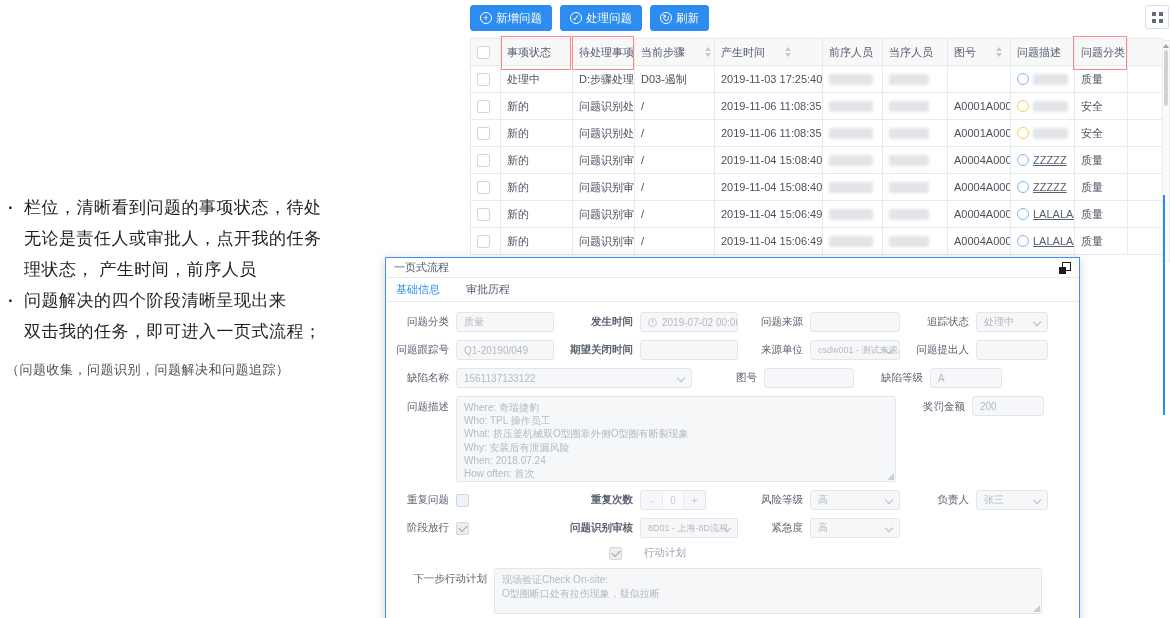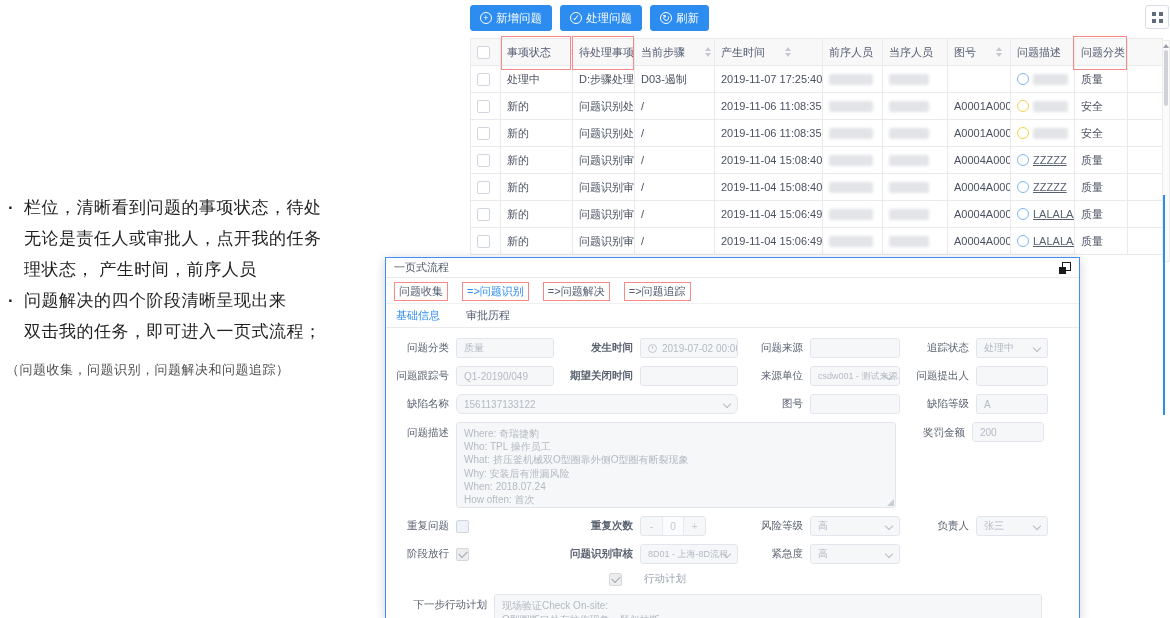--- a/index.html
+++ b/index.html
@@ -73,21 +73,21 @@
   .form { padding:10px 8px 0; font-size:10.5px; color:#5a6270; }
   .frow { display:flex; align-items:center; margin-bottom:8px; }
   .frow.top { align-items:flex-start; }
   .frow.top .lbl { line-height:20px; }
   .lbl { text-align:right; padding-right:7px; flex:none; white-space:nowrap; overflow:hidden; }
   .w-l1 { width:62px; } .w-l2 { width:86px;font-weight:bold; } .w-l3 { width:72px; } .w-l4 { width:76px; } .w-l8 { width:100px; }
   .fld { height:20px; background:#f6f7f9; border:1px solid #e2e6ec; border-radius:3px; color:#b4bac3;
          font-size:10px; display:flex; align-items:center; padding:0 7px; position:relative; flex:none;
          white-space:nowrap; overflow:hidden; }
   .w-f1 { width:98px; } .w-f2 { width:98px; } .w-f3 { width:90px; } .w-f4 { width:72px; }
-  .fld.wide { width:282px;border-radius:6px; }
+  .fld.wide { width:236px; }
   .fld.select { padding-right:18px; }
   .fld.select::after { content:""; position:absolute; right:7px; top:6px; width:5px; height:5px;
                        border-right:1px solid #b6bcc5; border-bottom:1px solid #b6bcc5; transform:rotate(45deg); }
   .fld.small-text { font-size:9px; }
   .fld.tx { height:86px; align-items:flex-start; padding-top:4px; white-space:pre-line; line-height:1.32; width:440px; }
   .fld.tx2 { height:46px; align-items:flex-start; padding-top:4px; white-space:pre-line; line-height:1.4; width:548px; }
   .fld.tx::after, .fld.tx2::after { content:""; position:absolute; right:1px; bottom:1px; width:0; height:0;
                        border-left:7px solid transparent; border-bottom:7px solid #c9cdd4; }
   .clock { display:inline-block; width:9px; height:9px; border:1px solid #c3c8d0; border-radius:50%;
            margin-right:5px; flex:none; position:relative; }
@@ -234,21 +234,21 @@
             </th>
           <th></th>
         </tr>
       </thead>
       <tbody>
         <tr>
           <td><span class="cb"></span></td>
           <td>处理中</td>
           <td>D:步骤处理</td>
           <td>D03-遏制</td>
-          <td>2019-11-07 17:25:40</td>
+          <td>2019-11-03 17:25:40</td>
           <td><span class="blur bw44"></span></td>
           <td><span class="blur bw40"></span></td>
           <td></td>
           <td>
               <span class="desc-cell">
                 <span class="info"></span>
                 <span class="blur bw40"></span>
               </span>
             </td>
           <td>质量</td>
@@ -375,26 +375,20 @@
   </div>
 
   <div class="blue-line"></div>
 
   <div class="dialog">
     <div class="dlg-title">
       <span>一页式流程</span>
       <span class="restore"></span>
     </div>
 
-    <div class="tabs">
-      <span class="tab">问题收集</span>
-      <span class="tab active">=&gt;问题识别</span>
-      <span class="tab">=&gt;问题解决</span>
-      <span class="tab">=&gt;问题追踪</span>
-    </div>
 
     <div class="subtabs">
       <span class="subtab active">基础信息</span>
       <span class="subtab">审批历程</span>
     </div>
 
     <div class="form">
 
       <div class="frow">
         <span class="lbl w-l1">问题分类</span>

